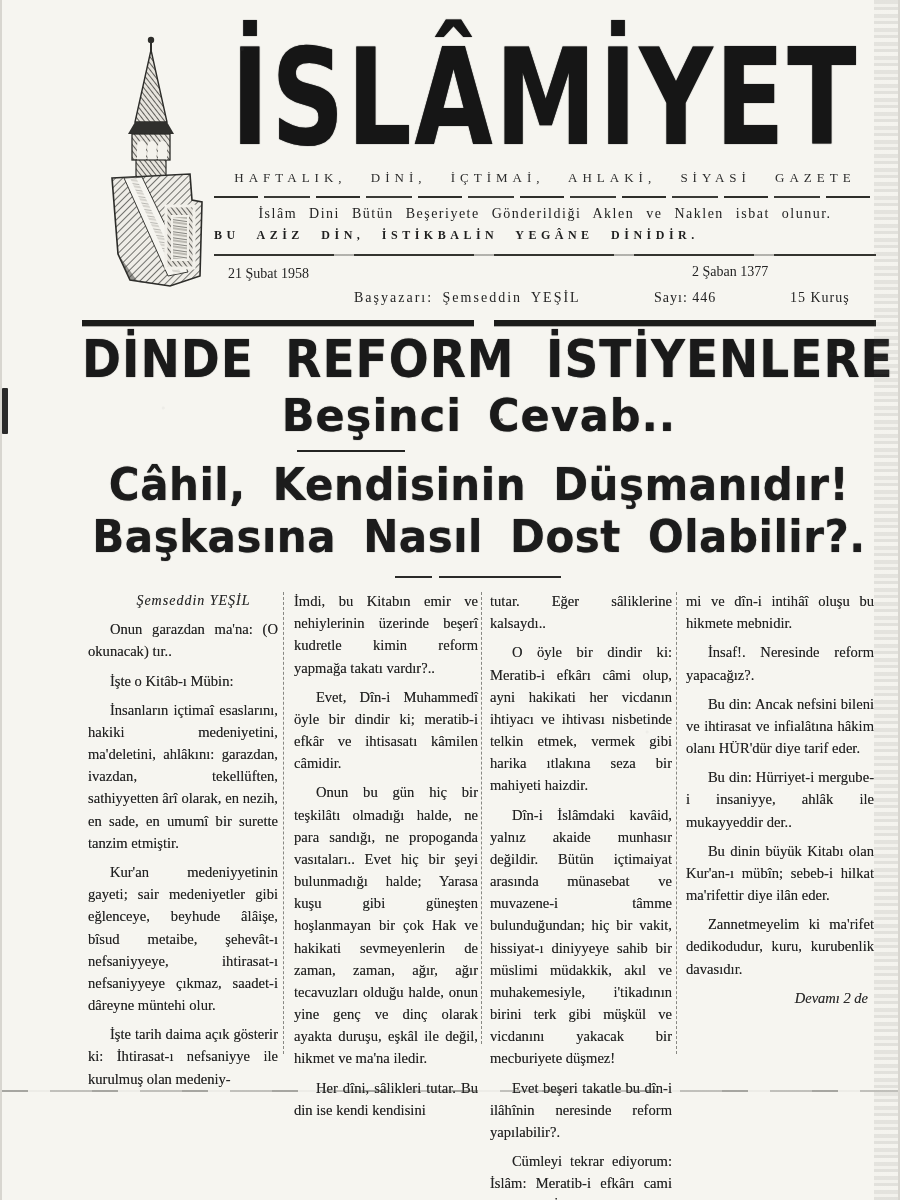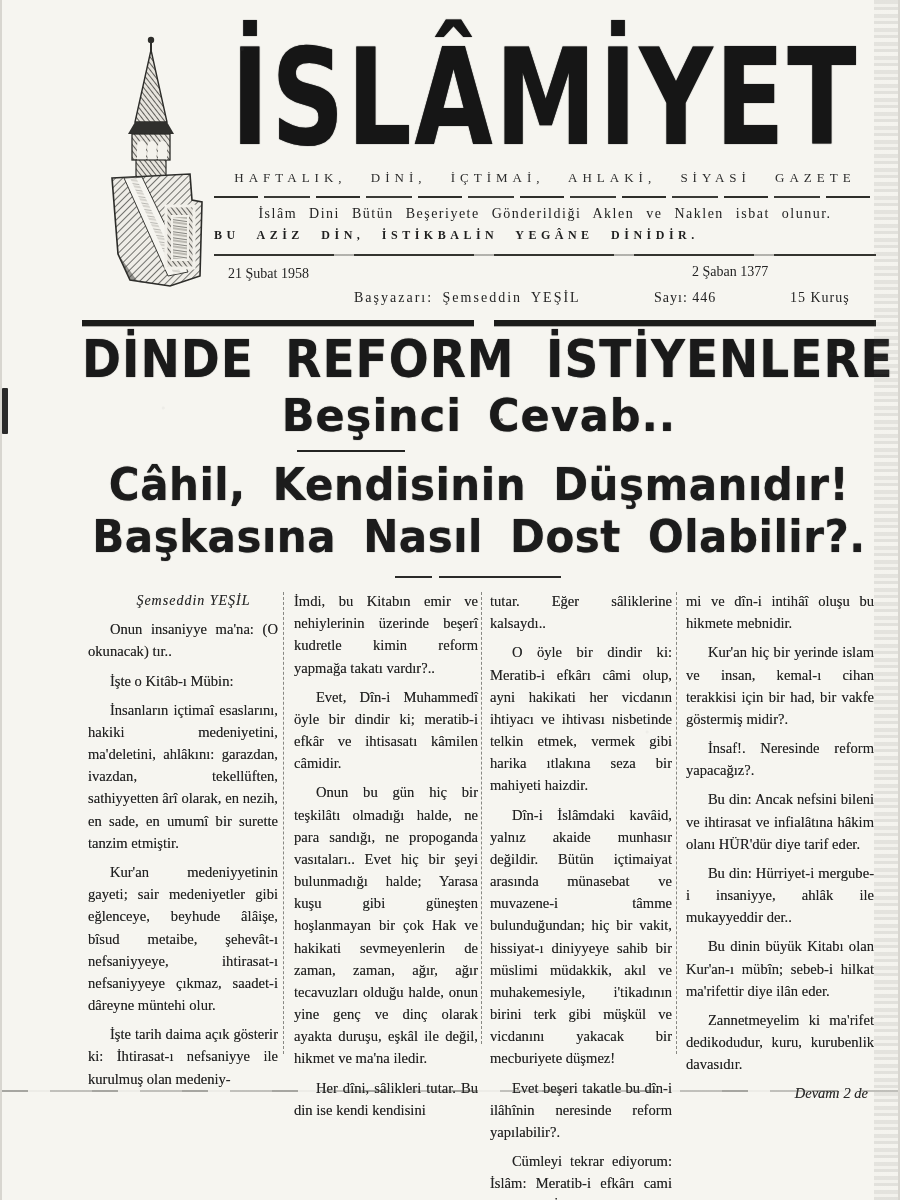--- a/index.html
+++ b/index.html
@@ -190,21 +190,21 @@
   <div class="rule-dbl-1"></div>
   <div class="rule-dbl-2"></div>
 
   <div class="col-sep dash sep-1"></div>
   <div class="col-sep dash sep-2"></div>
   <div class="col-sep dash sep-3"></div>
 
   <div class="column col-1">
     <p class="byline">Şemseddin YEŞİL</p>
     <div>
-        <p>Onun insaniyye ma'na: (O okunacak) tır..</p>
+        <p>Onun garazdan ma'na: (O okunacak) tır..</p>
         <p>İşte o Kitâb-ı Mübin:</p>
         <p>İnsanların içtimaî esaslarını, hakiki medeniyetini, ma'deletini, ahlâkını: garazdan, ivazdan, tekellüften, sathiyyetten ârî olarak, en nezih, en sade, en umumî bir surette tanzim etmiştir.</p>
         <p>Kur'an medeniyyetinin gayeti; sair medeniyetler gibi eğlenceye, beyhude âlâişe, bîsud metaibe, şehevât-ı nefsaniyyeye, ihtirasat-ı nefsaniyyeye çıkmaz, saadet-i dâreyne müntehi olur.</p>
         <p>İşte tarih daima açık gösterir ki: İhtirasat-ı nefsaniyye ile kurulmuş olan medeniy-</p>
       </div>
   </div>
 
   <div class="column col-2 cont">
     <div class="cont">
         <p>İmdi, bu Kitabın emir ve nehiylerinin üzerinde beşerî kudretle kimin reform yapmağa takatı vardır?..</p>
@@ -220,21 +220,20 @@
         <p>O öyle bir dindir ki: Meratib-i efkârı câmi olup, ayni hakikati her vicdanın ihtiyacı ve ihtivası nisbetinde telkin etmek, vermek gibi harika ıtlakına seza bir mahiyeti haizdir.</p>
         <p>Dîn-i İslâmdaki kavâid, yalnız akaide munhasır değildir. Bütün içtimaiyat arasında münasebat ve muvazene-i tâmme bulunduğundan; hiç bir vakit, hissiyat-ı diniyyeye sahib bir müslimi müdakkik, akıl ve muhakemesiyle, i'tikadının birini terk gibi müşkül ve vicdanını yakacak bir mecburiyete düşmez!</p>
         <p>Evet beşeri takatle bu dîn-i ilâhînin neresinde reform yapılabilir?.</p>
         <p>Cümleyi tekrar ediyorum: İslâm: Meratib-i efkârı cami bir din'dir. İşte dîn-i umu-</p>
       </div>
   </div>
 
   <div class="column col-4 cont">
     <div class="cont">
         <p>mi ve dîn-i intihâî oluşu bu hikmete mebnidir.</p>
-        <p>Kur'an hiç bir yerinde islam ve insan, kemal-ı cihan terakkisi için bir had, bir vakfe göstermiş midir?.</p>
         <p>İnsaf!. Neresinde reform yapacağız?.</p>
         <p>Bu din: Ancak nefsini bileni ve ihtirasat ve infialâtına hâkim olanı HÜR'dür diye tarif eder.</p>
         <p>Bu din: Hürriyet-i mergube-i insaniyye, ahlâk ile mukayyeddir der..</p>
         <p>Bu dinin büyük Kitabı olan Kur'an-ı mübîn; sebeb-i hilkat ma'rifettir diye ilân eder.</p>
         <p>Zannetmeyelim ki ma'rifet dedikodudur, kuru, kurubenlik davasıdır.</p>
       </div>
     <p class="continuation">Devamı 2 de</p>
   </div>
 
   <div class="scan-edge-right"></div>

